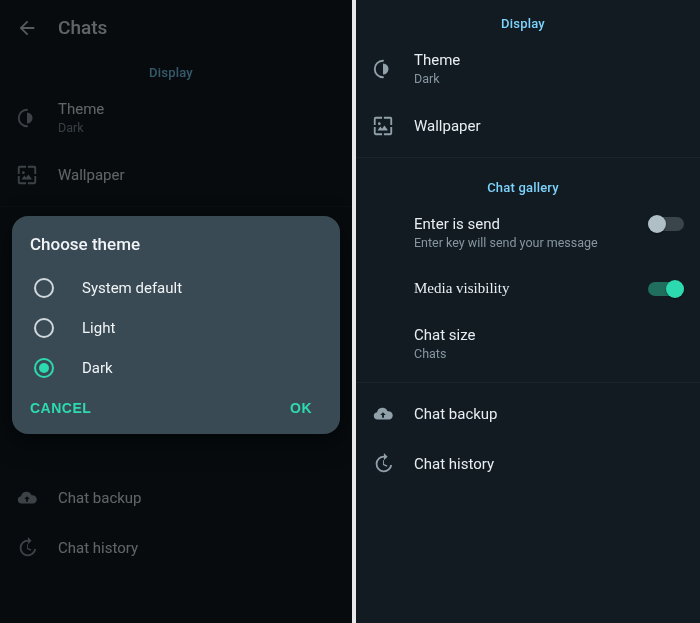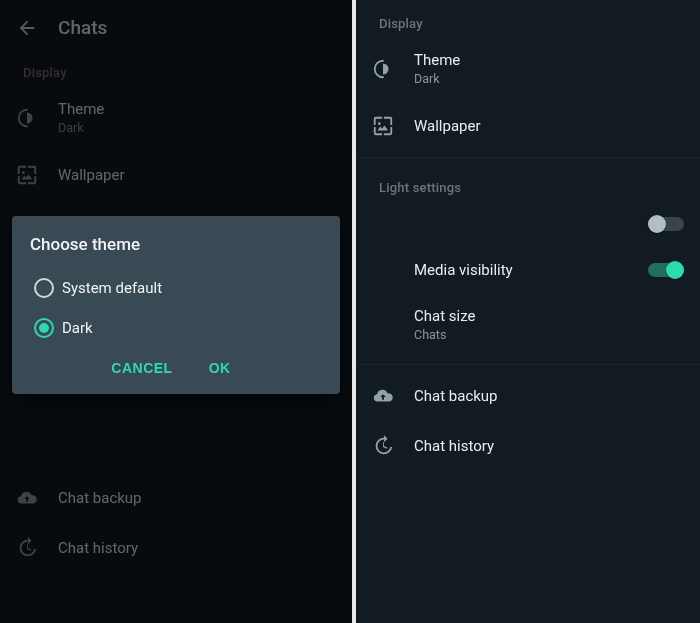--- a/index.html
+++ b/index.html
@@ -6,21 +6,21 @@
   html, body { width: 700px; height: 623px; background: #e8e8e8; font-family: Roboto, "Helvetica Neue", Arial, sans-serif; }
   .stage { display: flex; width: 700px; height: 623px; gap: 4px; }
   .pane { background: #121b22; position: relative; overflow: hidden; }
   .pane-left { width: 352px; }
   .pane-right { flex: 1; }
 
   
   .scrim { position: absolute; inset: 0; background: rgba(0,0,0,0.58); z-index: 2; }
 
   
-  .section-header { color: #737373; font-size: 13px; font-weight: 500; padding: 16px 16px 6px 23px; letter-spacing: .2px; }
+  .section-header { color: #7dd3fc; font-size: 13px; font-weight: 500; padding: 16px 16px 6px 6px; letter-spacing: .2px; text-align: center; }
   .item { display: flex; align-items: center; padding: 14px 16px; gap: 20px; }
   .item .icon { width: 22px; height: 22px; color: #9eb0b8; flex-shrink: 0; opacity: .9; }
   .item .text { display: flex; flex-direction: column; gap: 2px; }
   .item .title { color: #e8eef2; font-size: 15px; }
   .item .sub { color: #8696a0; font-size: 12.5px; line-height: 1.3; }
   .pad-left { padding-left: 58px; }
   .divider { height: 1px; background: #1a252d; margin: 6px 0; }
 
   
   .topbar { display: flex; align-items: center; gap: 20px; padding: 16px 16px 10px 16px; }
@@ -28,28 +28,28 @@
   .topbar .title { color: #e8eef2; font-size: 19px; font-weight: 500; }
 
   
   .toggle { position: relative; width: 36px; height: 18px; flex-shrink: 0; margin-left: auto; }
   .toggle .track { position: absolute; inset: 2px 0; height: 14px; border-radius: 8px; background: #3a444b; }
   .toggle .thumb { position: absolute; width: 18px; height: 18px; border-radius: 50%; top: 0; left: 0; background: #b0bec5; box-shadow: 0 1px 2px rgba(0,0,0,.4); }
   .toggle.on .track { background: #1f6e5e; }
   .toggle.on .thumb { left: 18px; background: #2ddab0; }
 
   
-  .dialog { position: absolute; z-index: 3; left: 12px; right: 12px; top: 216px; background: #3a4a54; border-radius: 4px; padding: 18px 18px 8px 18px; box-shadow: 0 8px 24px rgba(0,0,0,.5); }
+  .dialog { position: absolute; z-index: 3; left: 12px; right: 12px; top: 216px; background: #3a4a54; border-radius: 16px; padding: 18px 18px 8px 18px; box-shadow: 0 8px 24px rgba(0,0,0,.5); }
   .dialog h3 { color: #f0f4f6; font-size: 17px; font-weight: 500; margin-bottom: 14px; }
-  .radio-row { display: flex; align-items: center; gap: 8px; padding: 10px 4px; cursor: pointer; }
+  .radio-row { display: flex; align-items: center; gap: 28px; padding: 10px 4px; cursor: pointer; }
   .radio { width: 20px; height: 20px; border-radius: 50%; border: 2px solid #cfd8dc; position: relative; flex-shrink: 0; }
   .radio.sel { border-color: #2ddab0; }
   .radio.sel::after { content: ""; position: absolute; inset: 3px; border-radius: 50%; background: #2ddab0; }
   .radio-row span { color: #f0f4f6; font-size: 15px; }
-  .dialog-actions { display: flex; justify-content: center; gap: 36px; padding: 12px 10px 10px 0; }
+  .dialog-actions { display: flex; justify-content: space-between; gap: 36px; padding: 12px 10px 10px 0; }
   .dialog-actions button { background: none; border: none; color: #2ddab0; font-weight: 600; font-size: 14px; letter-spacing: .5px; cursor: pointer; }
 
   svg { display: block; }
 </style>
 </head>
 <body>
 
 <svg width="0" height="0" style="position:absolute">
   <defs>
     <symbol id="i-back" viewBox="0 0 24 24">
@@ -129,20 +129,24 @@
     <div class="scrim"></div>
 
     <div class="dialog">
       <h3>Choose theme</h3>
 
       <div class="radio-row">
         <div class="radio"></div>
         <span>System default</span>
       </div>
       <div class="radio-row">
+        <div class="radio"></div>
+        <span>Light</span>
+      </div>
+      <div class="radio-row">
         <div class="radio sel"></div>
         <span>Dark</span>
       </div>
 
       <div class="dialog-actions">
         <button>CANCEL</button>
         <button>OK</button>
       </div>
     </div>
 
@@ -166,31 +170,35 @@
       <svg class="icon">
           <use href="#i-wallpaper"></use>
         </svg>
       <div class="text">
           <div class="title">Wallpaper</div>
         </div>
     </div>
 
     <div class="divider"></div>
 
-    <div class="section-header">Light settings</div>
+    <div class="section-header">Chat gallery</div>
 
     <div class="item pad-left" style="align-items:flex-start;">
+      <div class="text" style="flex:1;">
+        <div class="title">Enter is send</div>
+        <div class="sub">Enter key will send your message</div>
+      </div>
       <div id="tog-enter" class="toggle">
         <div class="track"></div>
           <div class="thumb"></div>
       </div>
     </div>
 
     <div class="item pad-left" style="align-items:flex-start;">
-      <div class="text" style="flex:1;">
+      <div class="text" style="flex:1;font-family:Liberation Serif, serif;">
         <div class="title">Media visibility</div>
       </div>
       <div id="tog-media" class="toggle on">
         <div class="track"></div>
           <div class="thumb"></div>
       </div>
     </div>
 
     <div class="item pad-left">
       <div class="text">

